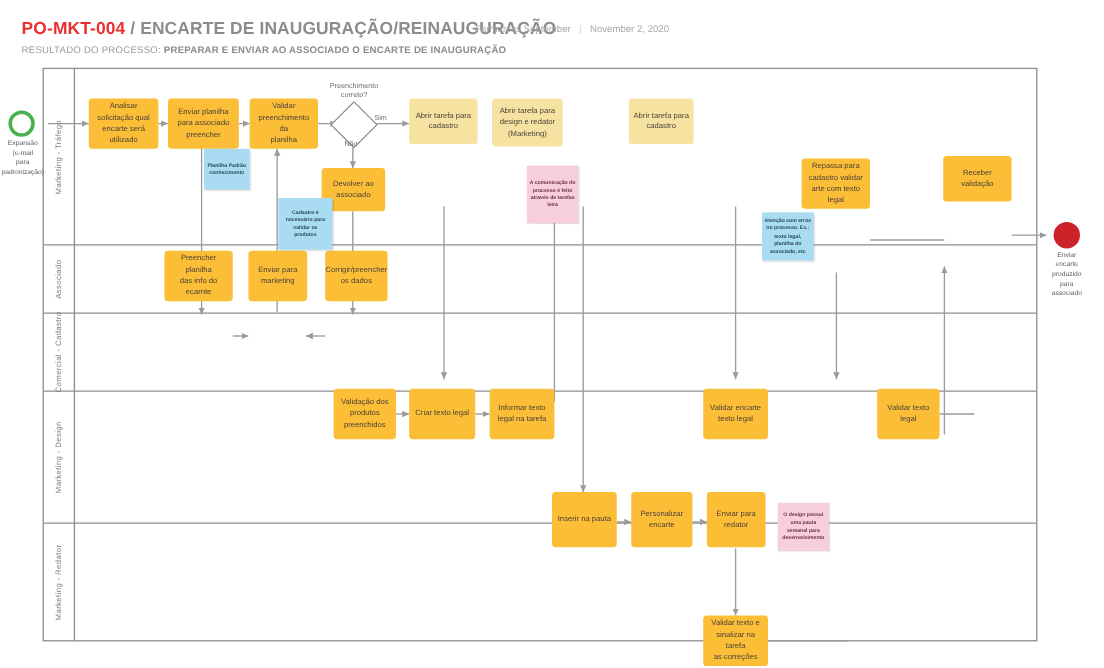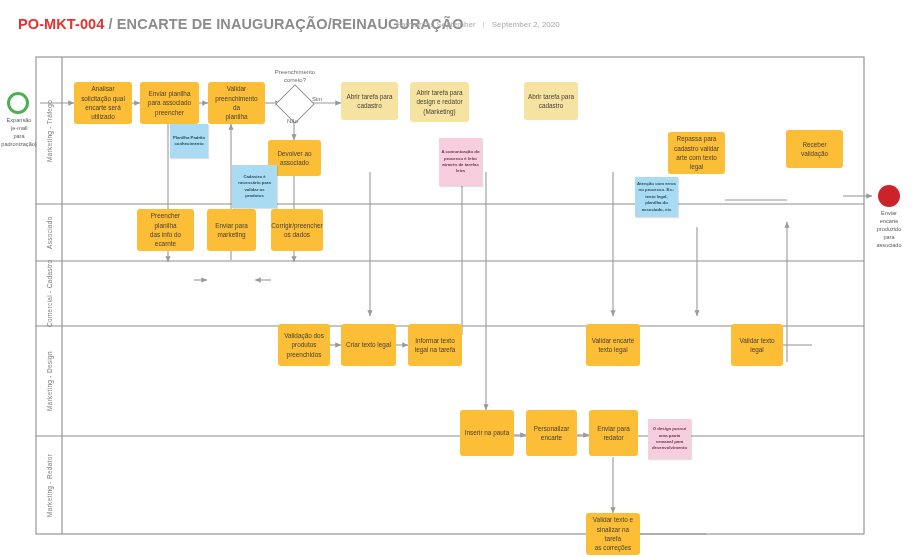--- a/index.html
+++ b/index.html
@@ -85,22 +85,25 @@
     position:absolute;text-align:center;font-size:5.6px;line-height:1.45;color:#5c5c5c;
   }
 </style>
 </head>
 <body>
 
 <div id="header">
   <div id="title-line">
     <span id="doc-code">PO-MKT-004</span><span id="doc-name"> / ENCARTE DE INAUGURAÇÃO/REINAUGURAÇÃO</span>
   </div>
+  <div id="subtitle">
+    <span>RESULTADO DO PROCESSO: </span><span class="bold">PREPARAR E ENVIAR AO ASSOCIADO O ENCARTE DE INAUGURAÇÃO</span>
+  </div>
   <div id="meta">
-    <span>Farmarcas September</span><span class="sep">|</span><span>September 2, 2020</span>
+    <span>Farmarcas September</span><span class="sep">|</span><span>November 2, 2020</span>
   </div>
 </div>
 
 <div id="canvas">
 
   <svg id="wires" viewBox="0 0 920 505">
     <defs>
       <marker id="ah" markerWidth="6" markerHeight="6" refX="5.2" refY="3" orient="auto">
         <path d="M0,0.6 L5.2,3 L0,5.4 z" fill="#9a9a9a"></path>
       </marker>

